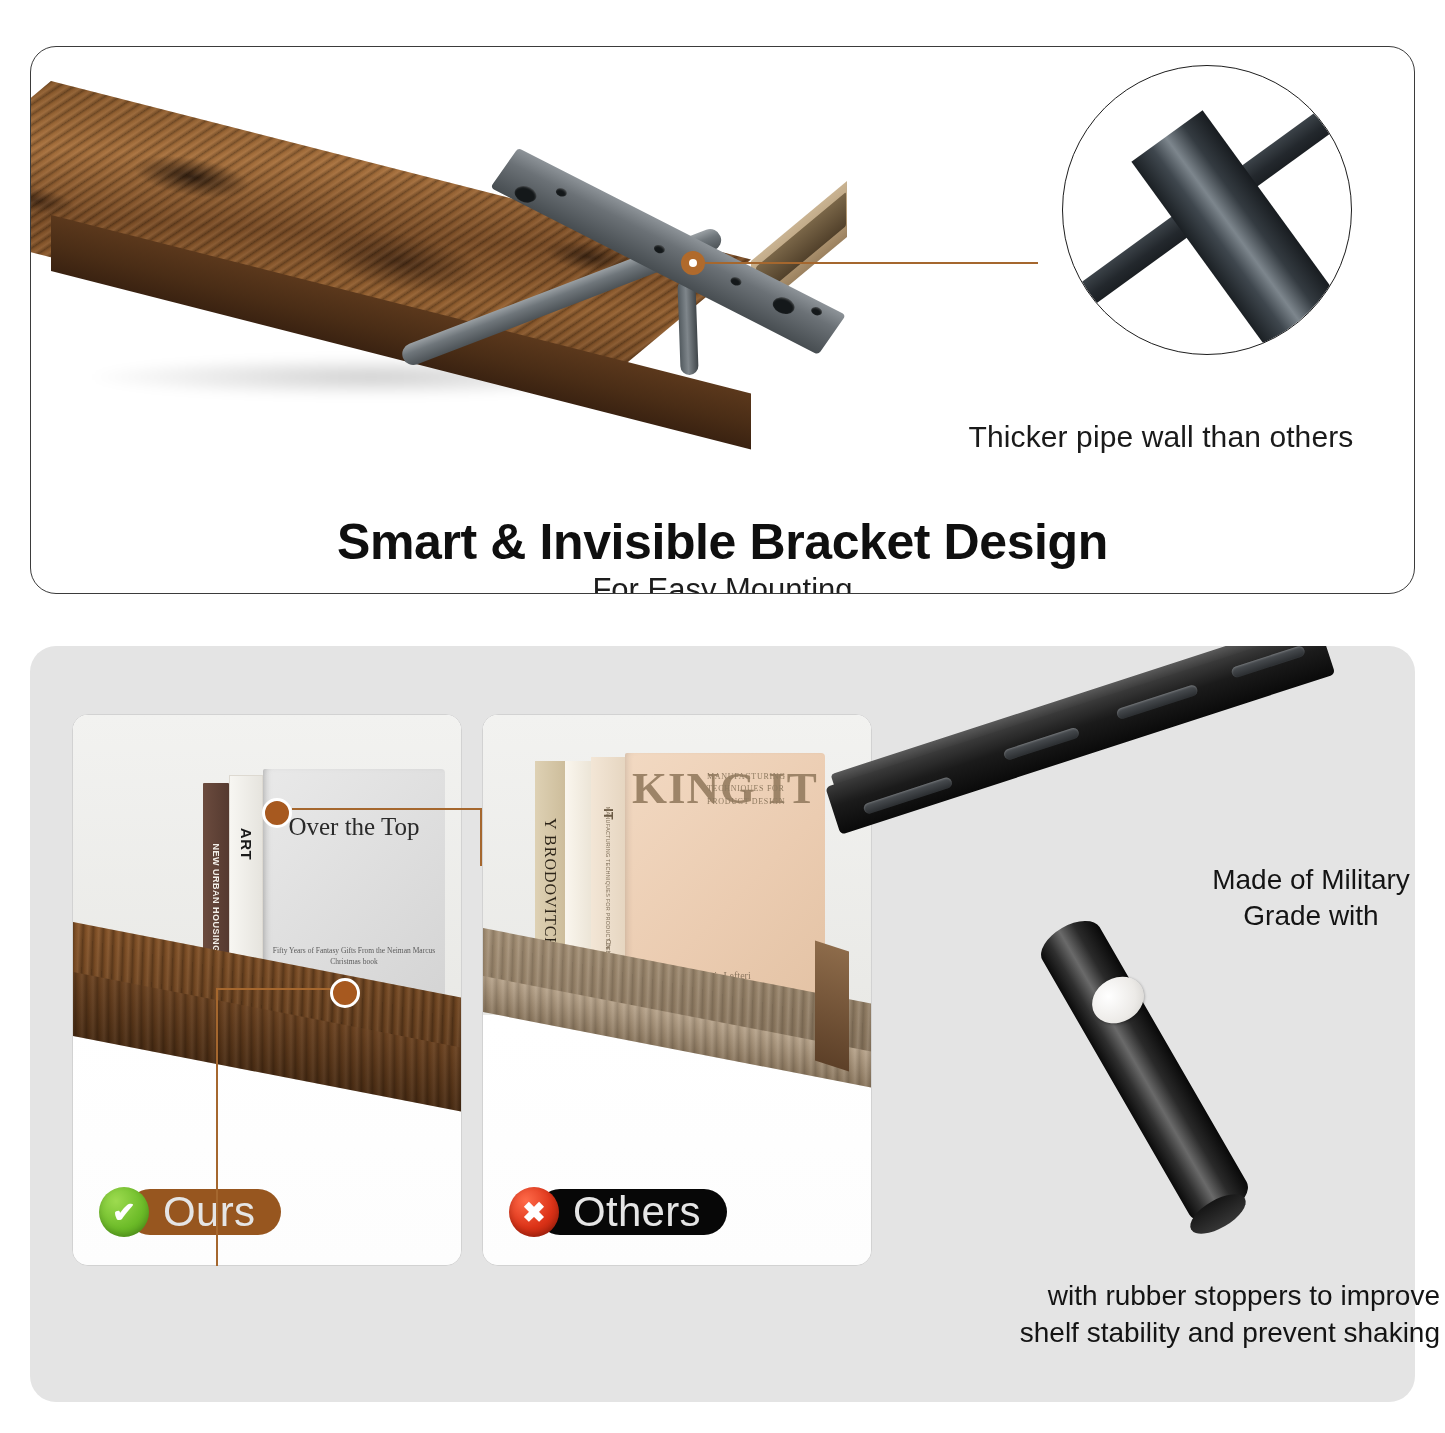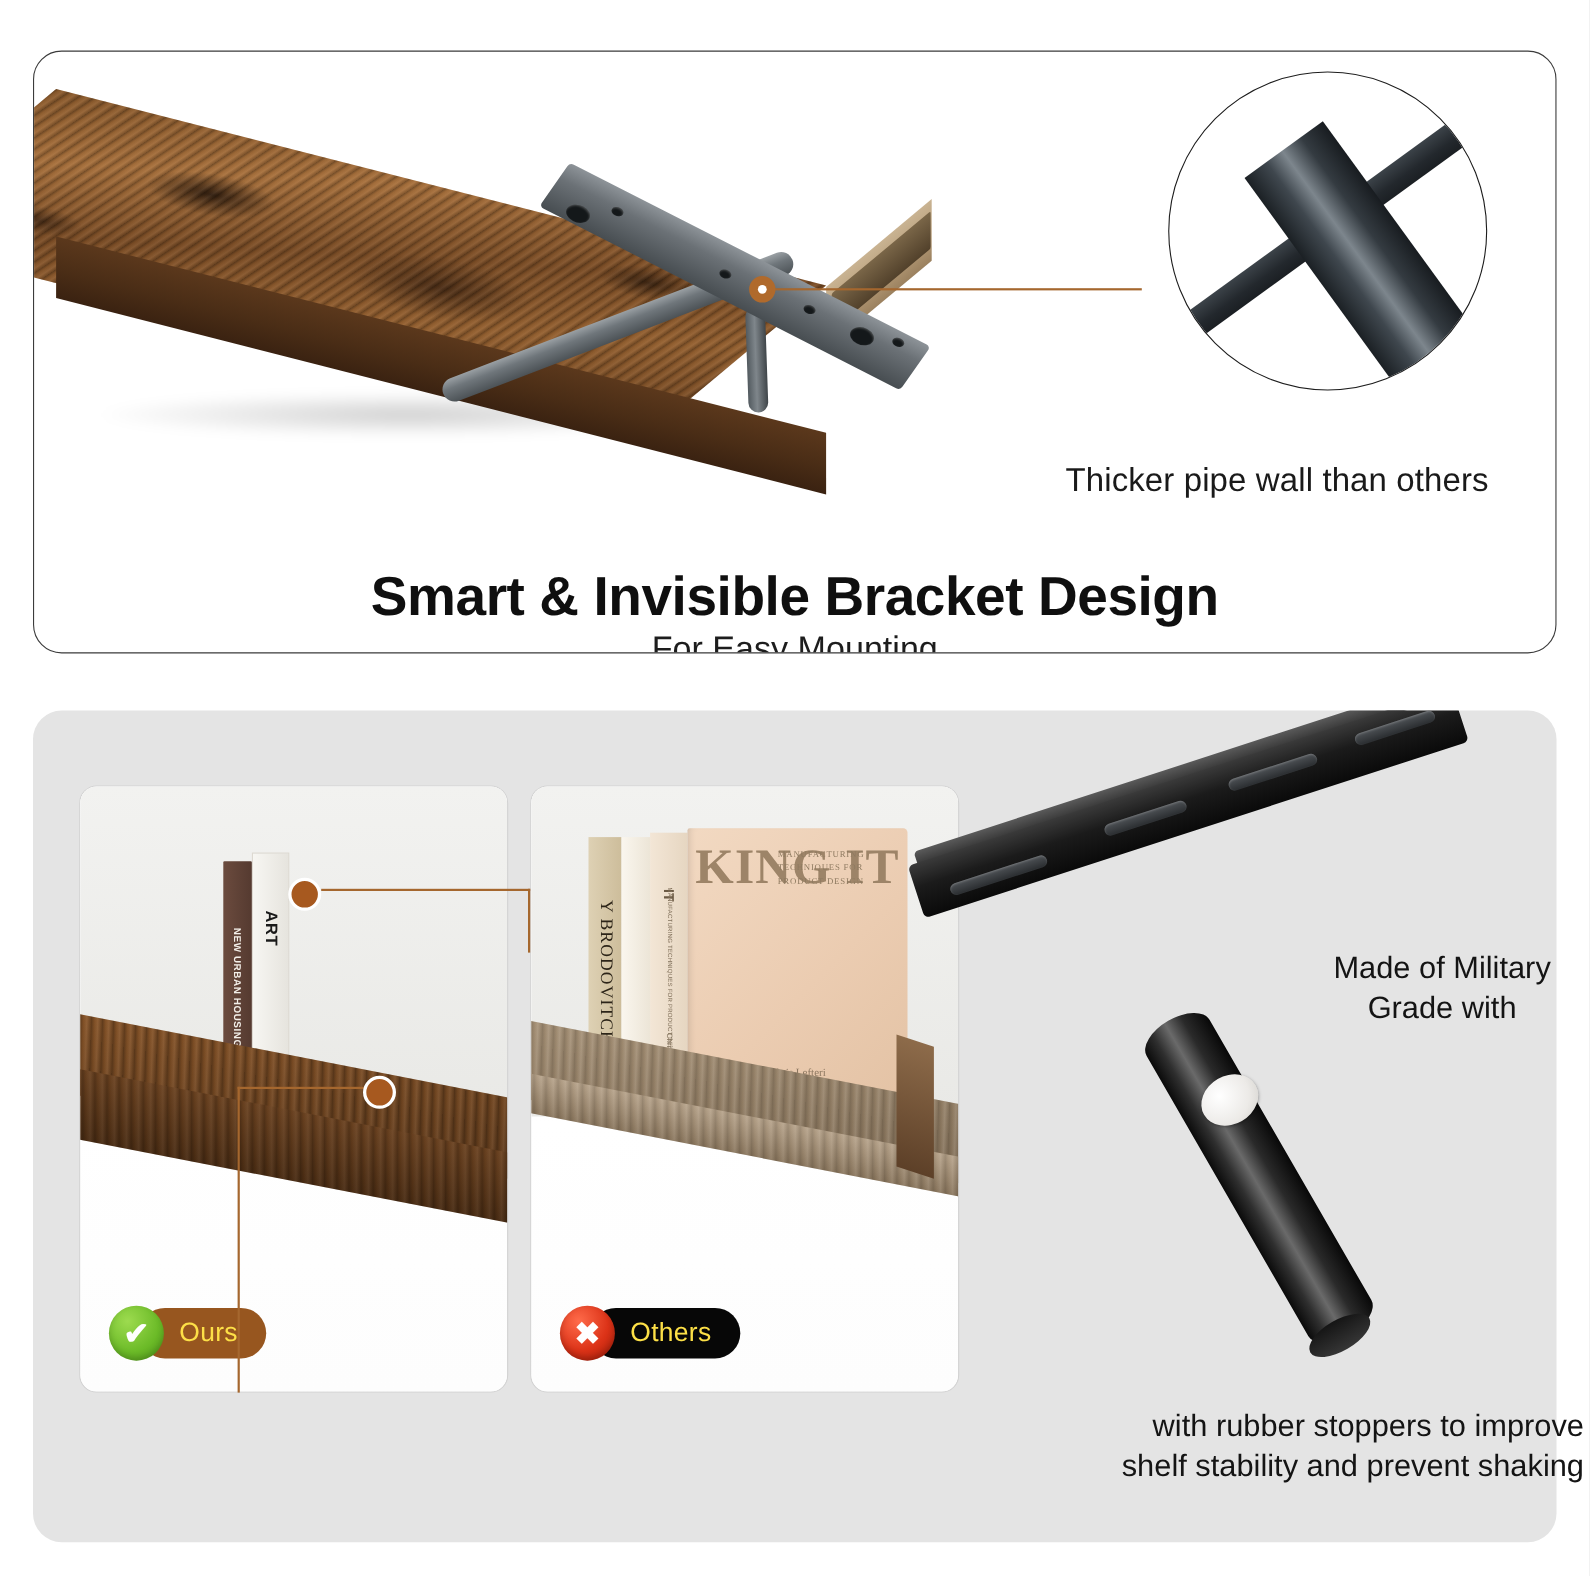--- a/index.html
+++ b/index.html
@@ -366,21 +366,21 @@
     color: #ffffff; font-size: 28px; font-weight: 700;
     position: relative; z-index: 2;
   }
   .mark-ok { background: radial-gradient(circle at 34% 28%, #9ddb4f, #6cbb28 58%, #4f9a18); box-shadow: inset 0 -3px 6px rgba(0,0,0,.18); }
   .mark-no { background: radial-gradient(circle at 34% 28%, #ff6b4a, #dc3318 55%, #a81c08); box-shadow: inset 0 -3px 6px rgba(0,0,0,.22); }
   .badge-pill {
     height: 46px; padding: 0 26px 0 36px;
     margin-left: -28px;
     border-radius: 23px;
     display: flex; align-items: center;
-    font-size: 24px; color: #fde047; font-weight: 500;
+    font-size: 42px; color: #e5e5e5; font-weight: 500;
     letter-spacing: .3px;
   }
   .pill-ours   { background: #97561f; }
   .pill-others { background: #070707; }
 
   .bottom-caption {
     position: absolute;
     left: 10px; top: 628px;
     width: 850px;
     text-align: center;
@@ -522,20 +522,26 @@
 
   <div class="compare-card card-ours">
     <div class="card-scene">
       <div class="wall"></div>
 
       <div class="book bk-spine-brown">
         <span>NEW URBAN HOUSING</span>
       </div>
       <div class="book bk-spine-art">
         <div class="art-t">ART</div>
+      </div>
+      <div class="book bk-big-white">
+        <div class="t1">Over the Top</div>
+        <div class="t2">Fifty Years of Fantasy Gifts
+From the Neiman Marcus Christmas book</div>
+        <div class="t3">ASSOULINE</div>
       </div>
 
       <div class="shelf-ours-top"></div>
       <div class="shelf-ours-front"></div>
     </div>
 
     <div class="badge-row">
       <div class="badge-mark mark-ok">✔</div>
       <div class="badge-pill pill-ours">Ours</div>
     </div>

